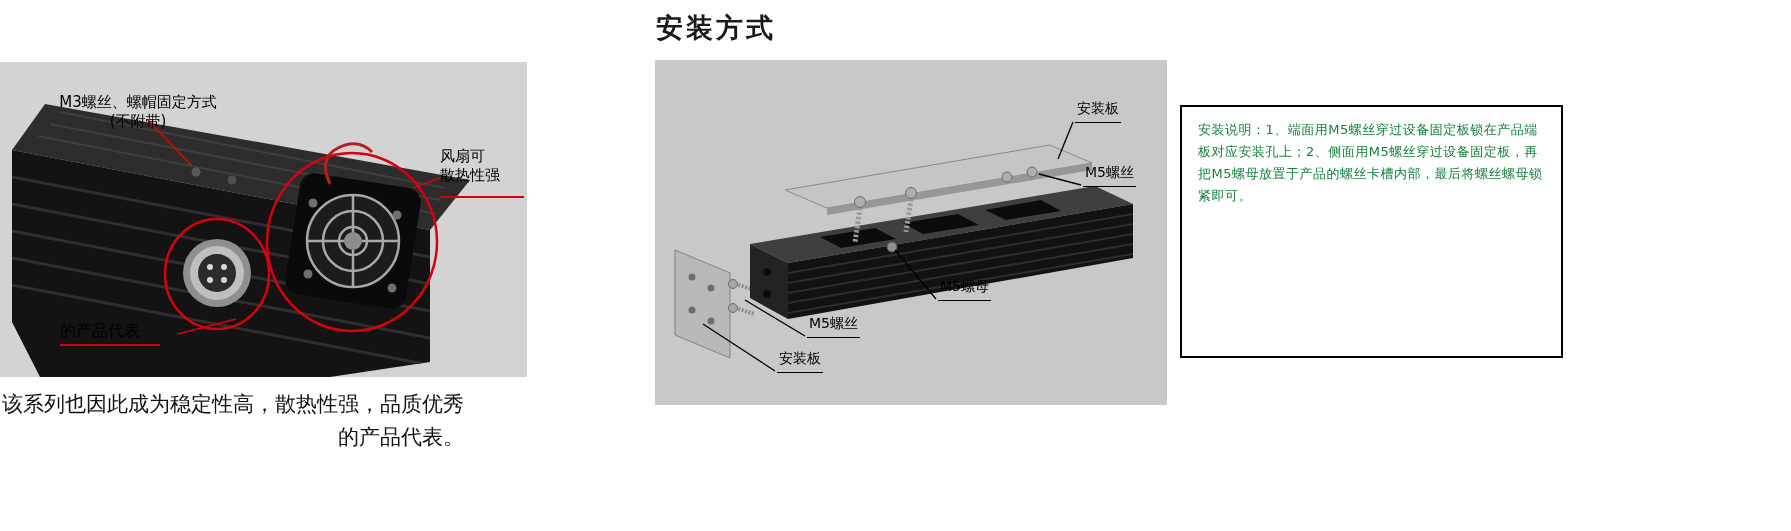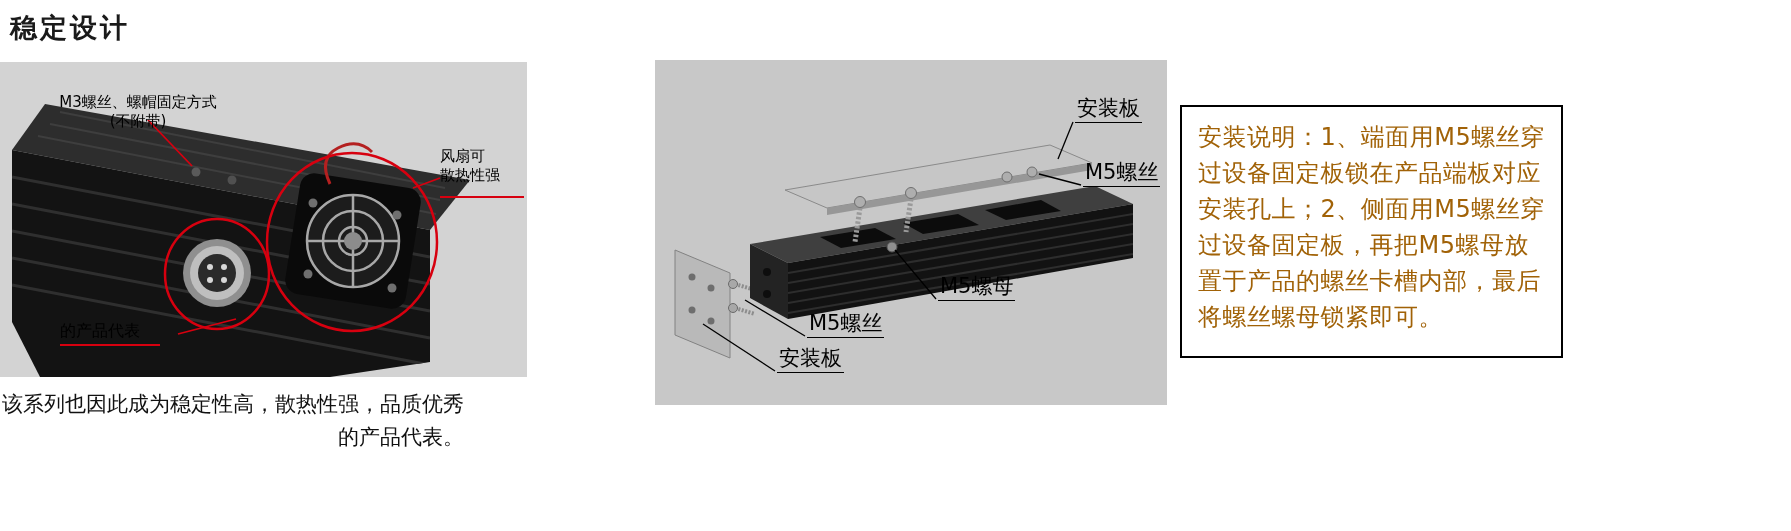--- a/index.html
+++ b/index.html
@@ -31,42 +31,41 @@
   .red-stroke { stroke:var(--red,#d7000f); stroke-width:2.5; }
   .red-line { stroke:var(--red,#d7000f); stroke-width:1.8; }
   .caption { position:absolute; left:2px; top:388px; font-size:21px; line-height:33px; color:#111;text-align:right; }
 
   
   .cad-area {
     position:absolute; left:655px; top:60px; width:512px; height:345px;
     background:var(--cad_bg,#c8c8c8);
   }
   .cad-label {
-    position:absolute; font-size:21px; line-height:21px; color:#000;
+    position:absolute; font-size:14px; line-height:21px; color:#000;
     padding:0 2px 3px 2px; border-bottom:1.5px solid #000; display:inline-block;
   }
   .lbl-plate-top  { left:420px; top:38px; }
   .lbl-screw-top  { left:428px; top:102px; }
   .lbl-nut        { left:283px; top:216px; }
   .lbl-screw-side { left:152px; top:253px; }
   .lbl-plate-side { left:122px; top:288px; }
 
   .note-box {
     position:absolute; left:1180px; top:105px; width:383px; height:253px;
     border:2px solid #000; padding:12px 16px;
-    font-size:24px; line-height:36px; letter-spacing:0.5px; color:#a16207;
+    font-size:13px; line-height:22px; letter-spacing:0.5px; color:#15803d;
     overflow:hidden;
   }
 </style>
 </head>
 <body>
 
 <div class="page">
 
-  <h2 class="section-title title-left">稳定设计</h2>
 
   <div class="photo-area">
     <svg viewBox="0 0 527 315">
       <defs>
         <clipPath id="frontClip">
             <polygon points="12,88 430,168 430,300 330,315 40,315 12,260"></polygon>
           </clipPath>
       </defs>
 
       <polygon points="45,42 470,118 430,168 12,88" fill="#2d2d2d"></polygon>
@@ -132,20 +131,21 @@
       <div>散热性强</div>
     </div>
     <div class="ann ann-connector">的产品代表</div>
   </div>
 
   <div class="caption">
     <div>该系列也因此成为稳定性高，散热性强，品质优秀</div>
     <div>的产品代表。</div>
   </div>
 
+  <h2 class="section-title title-right">安装方式</h2>
 
   <div class="cad-area">
     <svg viewBox="0 0 512 345">
       <defs>
         <clipPath id="barFrontClip">
             <polygon points="133,203 478,144 478,198 133,259"></polygon>
           </clipPath>
       </defs>
 
       <g>

